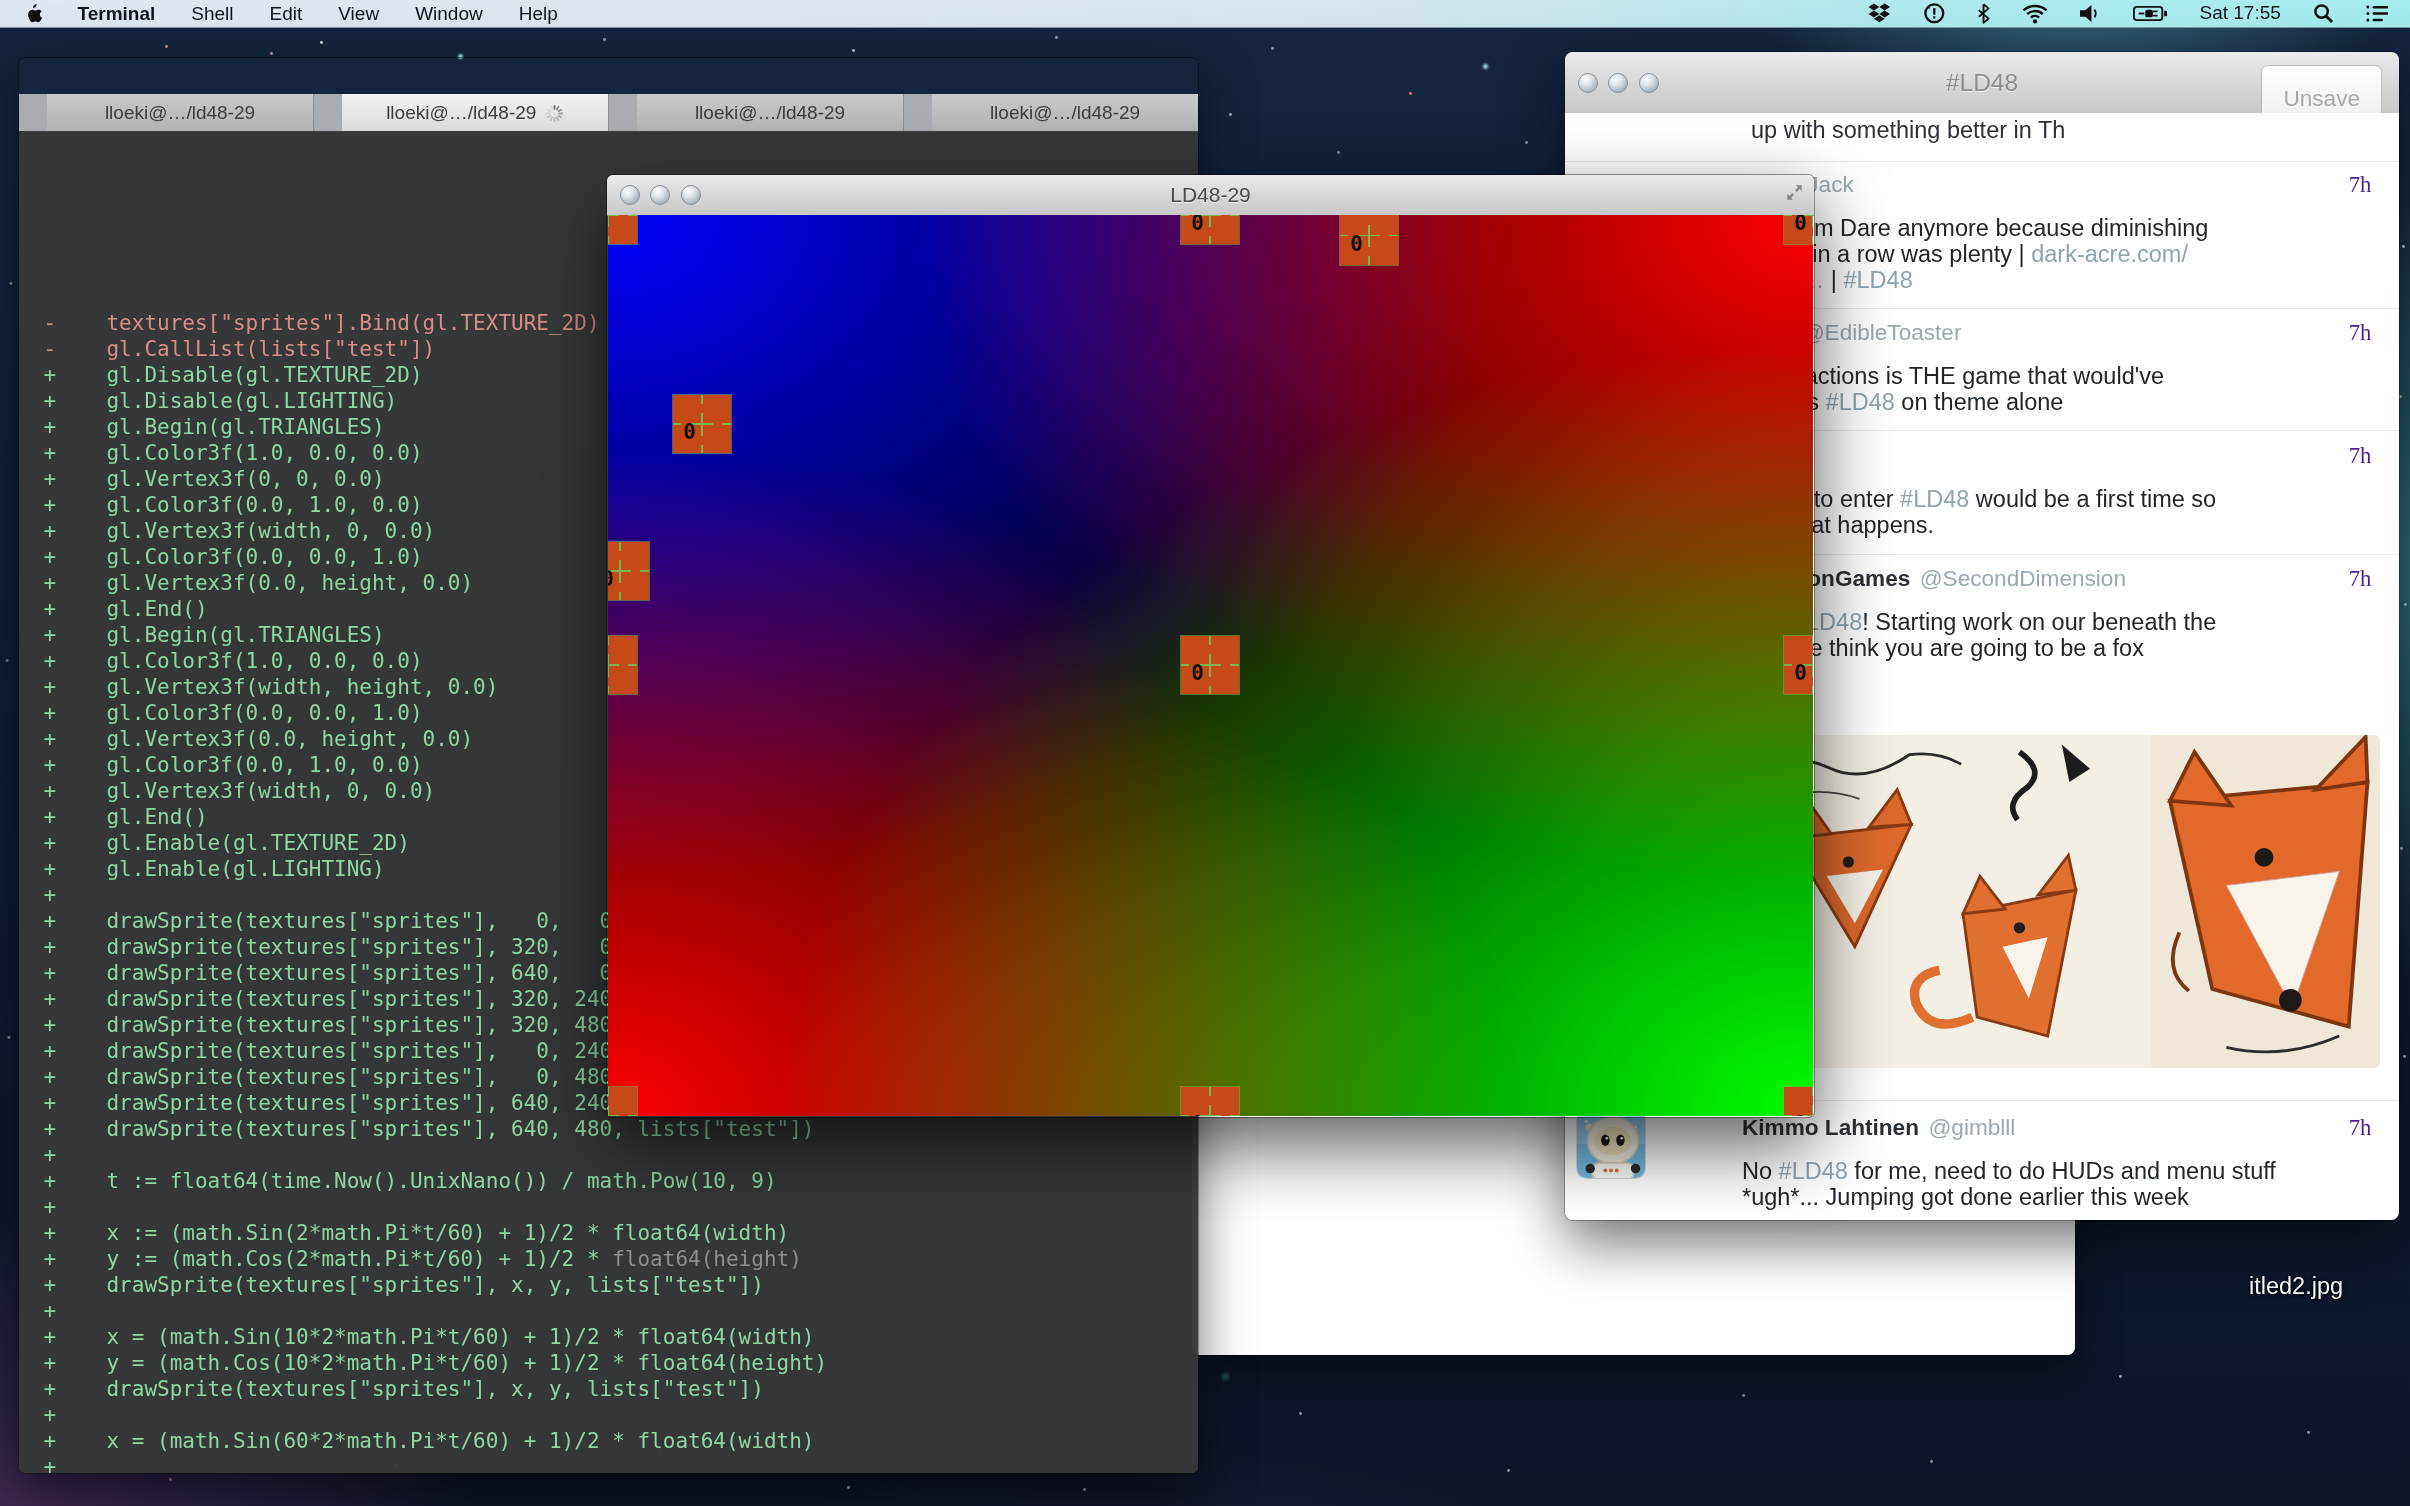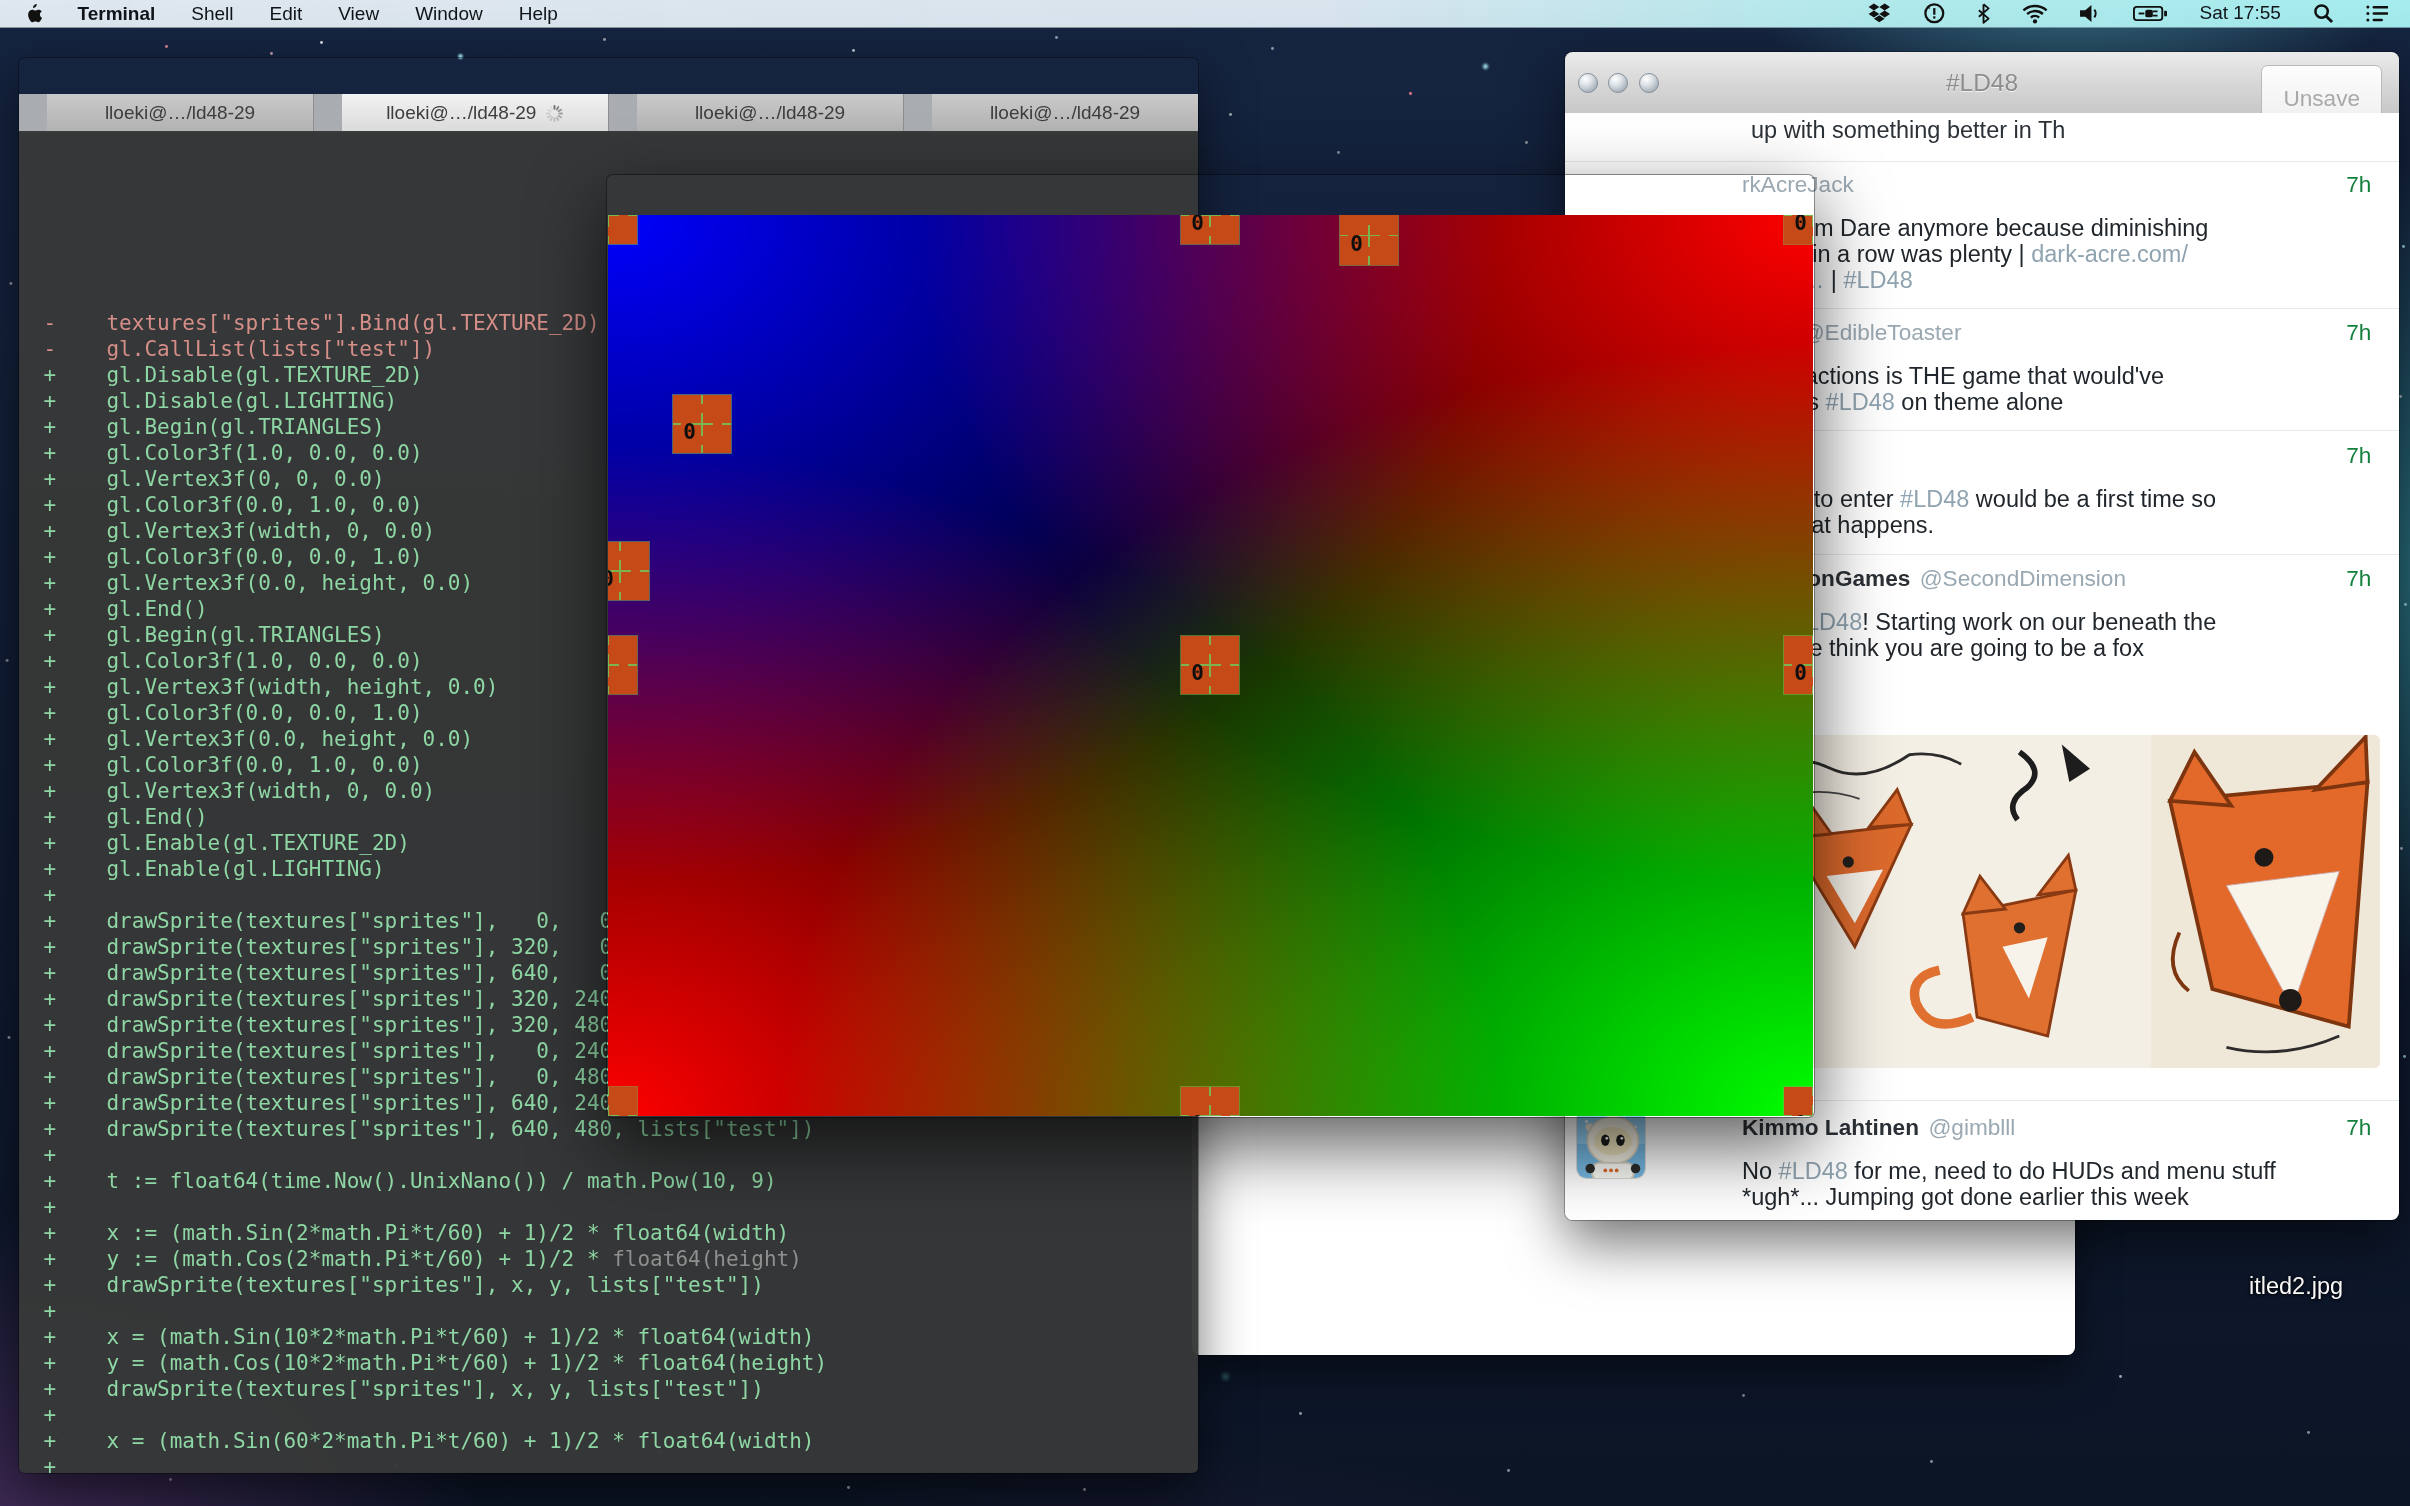--- a/index.html
+++ b/index.html
@@ -106,21 +106,21 @@
     border:0.9px solid #b9b9b9;background:linear-gradient(180deg,#fdfdfd,#ededed);
     color:#a9a9a9;font-size:22.6px;display:flex;align-items:center;}
   .tw-body{position:absolute;left:0;top:61px;right:0;bottom:0;background:#ffffff;border-radius:0 0 7.5px 7.5px;overflow:hidden;}
   .tw-clip{position:absolute;left:186px;top:3.8px;font-size:23.5px;color:#2b3137;}
   .tw-sep{position:absolute;left:0;right:0;height:0.9px;background:#e4eaef;}
   .tweet{position:absolute;left:177px;width:652px;}
   .tweet-head{height:25.4px;margin-bottom:18px;position:relative;font-size:22.6px;}
   .tname{font-weight:bold;color:#2b3137;}
   .thandle{color:#9aa8b2;margin-left:9.4px;}
   .tname:empty + .thandle{margin-left:0;}
-  .ttime{position:absolute;right:22.6px;top:0;color:#15803d;}
+  .ttime{position:absolute;right:22.6px;top:0;color:#4c1d95;font-family:Liberation Serif, serif;}
   .tw-line{font-size:23.5px;line-height:26px;color:#20262b;}
   .tw-link{color:#8fa3b0;}
   .tweet-photo{position:absolute;left:172px;top:622px;width:643px;height:333px;border-radius:5.6px;overflow:hidden;background:#f3eee4;}
   .avatar{position:absolute;left:12.2px;top:997px;width:68px;height:68px;border-radius:9.4px;overflow:hidden;
     box-shadow:0 0 0 0.9px rgba(0,0,0,.15);}
   
   .whitewin{position:absolute;left:1192px;top:847px;width:883px;height:508px;background:#fff;z-index:5;
     border-radius:7.5px;box-shadow:0 17px 42px rgba(0,0,0,.5), 0 0 0 0.9px rgba(0,0,0,.25);}
   .desklabel{position:absolute;left:2249px;top:1273px;z-index:3;color:#ffffff;font-size:23.5px;
     text-shadow:0 0.9px 3.8px rgba(0,0,0,.95), 0 0 1.9px rgba(0,0,0,.8);}
@@ -293,20 +293,33 @@
     <div class="term-body">
       <div>
         
       <div class="tline del"><span class="sign">-</span><span class="txt">    textures["sprites"].Bind(gl.TEXTURE_2D)</span><span class="gray"></span></div><div class="tline del"><span class="sign">-</span><span class="txt">    gl.CallList(lists["test"])</span><span class="gray"></span></div><div class="tline add"><span class="sign">+</span><span class="txt">    gl.Disable(gl.TEXTURE_2D)</span><span class="gray"></span></div><div class="tline add"><span class="sign">+</span><span class="txt">    gl.Disable(gl.LIGHTING)</span><span class="gray"></span></div><div class="tline add"><span class="sign">+</span><span class="txt">    gl.Begin(gl.TRIANGLES)</span><span class="gray"></span></div><div class="tline add"><span class="sign">+</span><span class="txt">    gl.Color3f(1.0, 0.0, 0.0)</span><span class="gray"></span></div><div class="tline add"><span class="sign">+</span><span class="txt">    gl.Vertex3f(0, 0, 0.0)</span><span class="gray"></span></div><div class="tline add"><span class="sign">+</span><span class="txt">    gl.Color3f(0.0, 1.0, 0.0)</span><span class="gray"></span></div><div class="tline add"><span class="sign">+</span><span class="txt">    gl.Vertex3f(width, 0, 0.0)</span><span class="gray"></span></div><div class="tline add"><span class="sign">+</span><span class="txt">    gl.Color3f(0.0, 0.0, 1.0)</span><span class="gray"></span></div><div class="tline add"><span class="sign">+</span><span class="txt">    gl.Vertex3f(0.0, height, 0.0)</span><span class="gray"></span></div><div class="tline add"><span class="sign">+</span><span class="txt">    gl.End()</span><span class="gray"></span></div><div class="tline add"><span class="sign">+</span><span class="txt">    gl.Begin(gl.TRIANGLES)</span><span class="gray"></span></div><div class="tline add"><span class="sign">+</span><span class="txt">    gl.Color3f(1.0, 0.0, 0.0)</span><span class="gray"></span></div><div class="tline add"><span class="sign">+</span><span class="txt">    gl.Vertex3f(width, height, 0.0)</span><span class="gray"></span></div><div class="tline add"><span class="sign">+</span><span class="txt">    gl.Color3f(0.0, 0.0, 1.0)</span><span class="gray"></span></div><div class="tline add"><span class="sign">+</span><span class="txt">    gl.Vertex3f(0.0, height, 0.0)</span><span class="gray"></span></div><div class="tline add"><span class="sign">+</span><span class="txt">    gl.Color3f(0.0, 1.0, 0.0)</span><span class="gray"></span></div><div class="tline add"><span class="sign">+</span><span class="txt">    gl.Vertex3f(width, 0, 0.0)</span><span class="gray"></span></div><div class="tline add"><span class="sign">+</span><span class="txt">    gl.End()</span><span class="gray"></span></div><div class="tline add"><span class="sign">+</span><span class="txt">    gl.Enable(gl.TEXTURE_2D)</span><span class="gray"></span></div><div class="tline add"><span class="sign">+</span><span class="txt">    gl.Enable(gl.LIGHTING)</span><span class="gray"></span></div><div class="tline add"><span class="sign">+</span><span class="txt"></span><span class="gray"></span></div><div class="tline add"><span class="sign">+</span><span class="txt">    drawSprite(textures["sprites"],   0,   0, lists["test"])</span><span class="gray"></span></div><div class="tline add"><span class="sign">+</span><span class="txt">    drawSprite(textures["sprites"], 320,   0, lists["test"])</span><span class="gray"></span></div><div class="tline add"><span class="sign">+</span><span class="txt">    drawSprite(textures["sprites"], 640,   0, lists["test"])</span><span class="gray"></span></div><div class="tline add"><span class="sign">+</span><span class="txt">    drawSprite(textures["sprites"], 320, 240, lists["test"])</span><span class="gray"></span></div><div class="tline add"><span class="sign">+</span><span class="txt">    drawSprite(textures["sprites"], 320, 480, lists["test"])</span><span class="gray"></span></div><div class="tline add"><span class="sign">+</span><span class="txt">    drawSprite(textures["sprites"],   0, 240, lists["test"])</span><span class="gray"></span></div><div class="tline add"><span class="sign">+</span><span class="txt">    drawSprite(textures["sprites"],   0, 480, lists["test"])</span><span class="gray"></span></div><div class="tline add"><span class="sign">+</span><span class="txt">    drawSprite(textures["sprites"], 640, 240, lists["test"])</span><span class="gray"></span></div><div class="tline add"><span class="sign">+</span><span class="txt">    drawSprite(textures["sprites"], 640, 480, lists["test"])</span><span class="gray"></span></div><div class="tline add"><span class="sign">+</span><span class="txt"></span><span class="gray"></span></div><div class="tline add"><span class="sign">+</span><span class="txt">    t := float64(time.Now().UnixNano()) / math.Pow(10, 9)</span><span class="gray"></span></div><div class="tline add"><span class="sign">+</span><span class="txt"></span><span class="gray"></span></div><div class="tline add"><span class="sign">+</span><span class="txt">    x := (math.Sin(2*math.Pi*t/60) + 1)/2 * float64(width)</span><span class="gray"></span></div><div class="tline add"><span class="sign">+</span><span class="txt">    y := (math.Cos(2*math.Pi*t/60) + 1)/2 * </span><span class="gray">float64(height)</span></div><div class="tline add"><span class="sign">+</span><span class="txt">    drawSprite(textures["sprites"], x, y, lists["test"])</span><span class="gray"></span></div><div class="tline add"><span class="sign">+</span><span class="txt"></span><span class="gray"></span></div><div class="tline add"><span class="sign">+</span><span class="txt">    x = (math.Sin(10*2*math.Pi*t/60) + 1)/2 * float64(width)</span><span class="gray"></span></div><div class="tline add"><span class="sign">+</span><span class="txt">    y = (math.Cos(10*2*math.Pi*t/60) + 1)/2 * float64(height)</span><span class="gray"></span></div><div class="tline add"><span class="sign">+</span><span class="txt">    drawSprite(textures["sprites"], x, y, lists["test"])</span><span class="gray"></span></div><div class="tline add"><span class="sign">+</span><span class="txt"></span><span class="gray"></span></div><div class="tline add"><span class="sign">+</span><span class="txt">    x = (math.Sin(60*2*math.Pi*t/60) + 1)/2 * float64(width)</span><span class="gray"></span></div><div class="tline add"><span class="sign">+</span><span class="gray"></span></div></div>
       
       
     </div>
   </div>
 
   <div class="glwin">
+    <div class="titlebar">
+      <div class="tl-btns">
+        <span class="tl-btn"></span>
+        <span class="tl-btn"></span>
+        <span class="tl-btn"></span>
+      </div>
+      <span class="win-title">LD48-29</span>
+      <span class="fs-icon">
+        <svg width="21" height="21" viewBox="0 0 22 22" fill="#6b6b6b">
+            <path d="M12.5 3.5h6v6l-2.1-2.1-3 3-1.8-1.8 3-3zM9.5 18.5h-6v-6l2.1 2.1 3-3 1.8 1.8-3 3z"></path>
+          </svg>
+      </span>
+    </div>
     <div class="gl-content">
 
       <div class="sprite" style="left:-29px;top:-29px">
           <i class="tk tb"></i>
           <i class="tk tr"></i>
         </div>
       <div class="sprite" style="left:573px;top:-29px">
           <i class="tk tb"></i>
           <i class="tk tl"></i>
           <i class="tk tr"></i>

